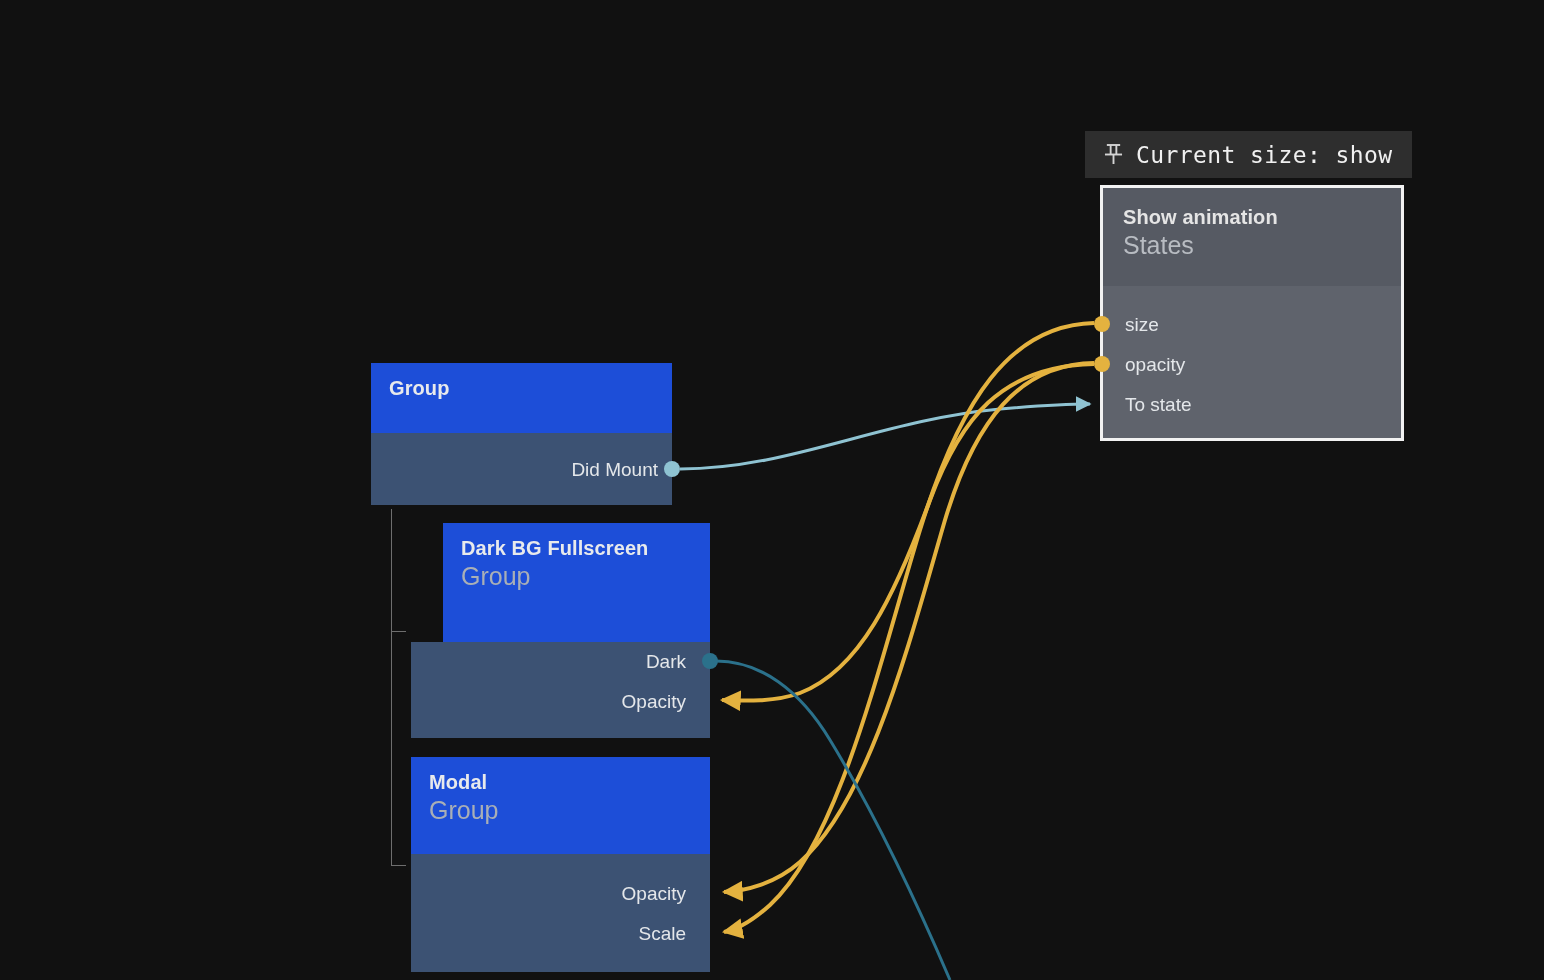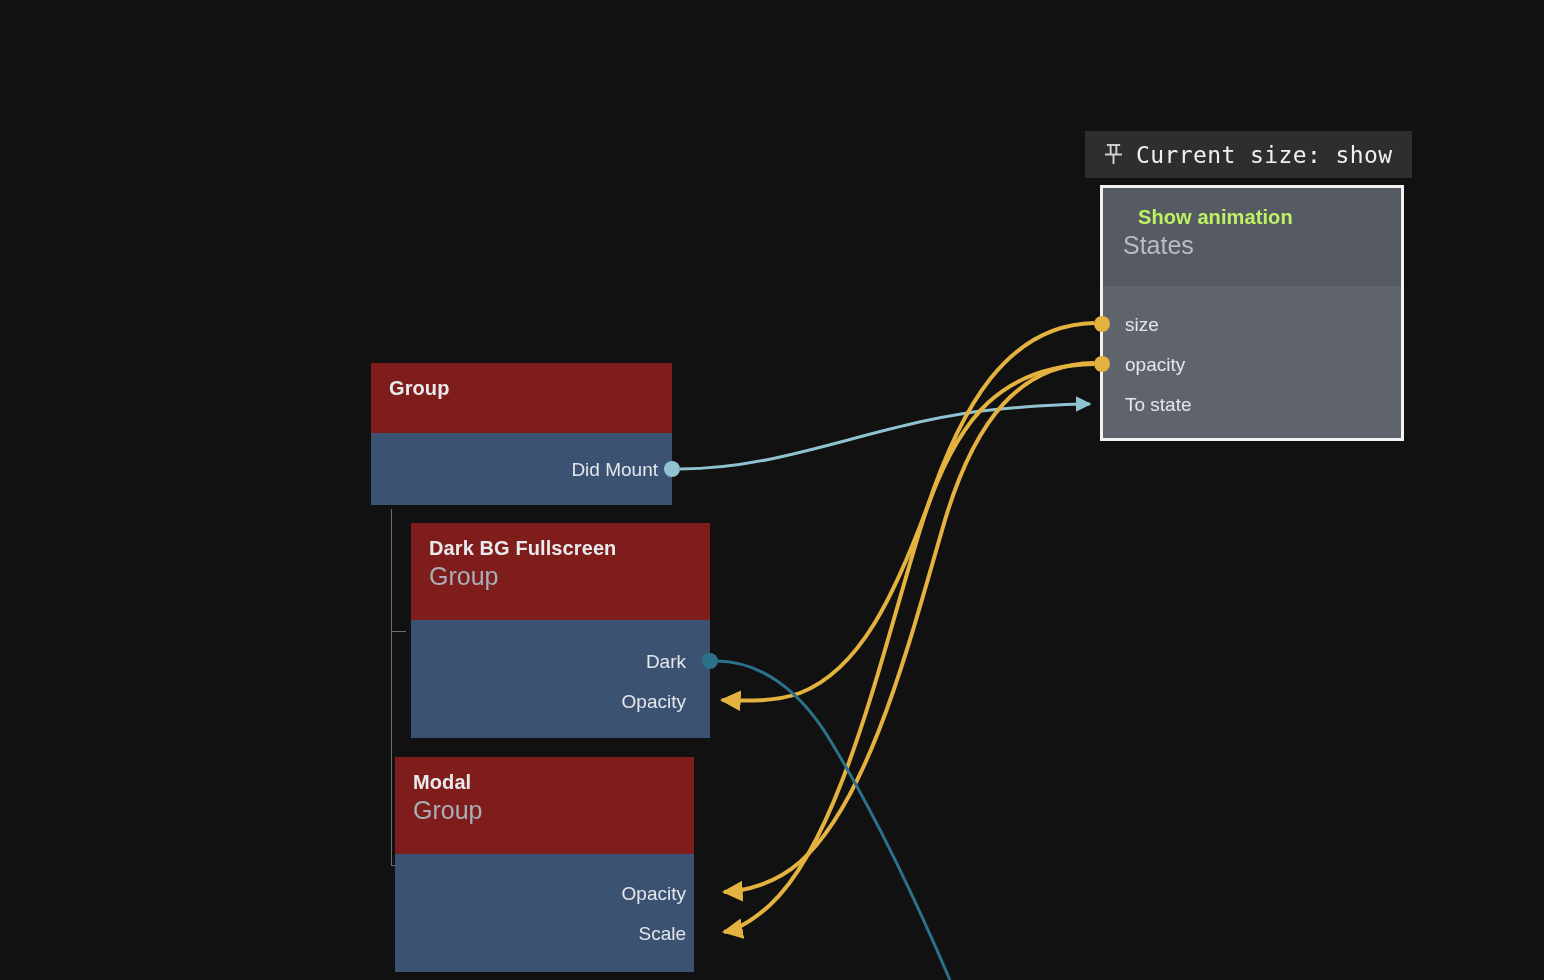--- a/index.html
+++ b/index.html
@@ -57,31 +57,31 @@
     font-size: 25px;
     font-weight: normal;
     color: #a9afb6;
     line-height: 1.22;
   }
   .node-body {
     position: relative;
   }
 
   
-  .node-blue .node-header { background: #7f1d1d; }
+  .node-blue .node-header { background: #1d4ed8; }
   .node-blue .node-body   { background: #3c5273; }
 
   
   .node-selected {
     border: 3px solid #f2f2f2;
     background: #5f636c;
   }
   .node-selected .node-header { background: #565a63; }
   .node-selected .node-body   { background: #5f636c; }
-  .node-selected .node-title  { color: #bef264; margin-left: 15px; }
+  .node-selected .node-title  { color: #e5e5e5; }
   .node-selected .node-subtitle { color: #b8bcc2; }
 
   
   .port-row {
     position: absolute;
     display: flex;
     align-items: center;
     height: 22px;
   }
   .port-row.out {
@@ -176,37 +176,37 @@
       </div>
     </div>
   </div>
 
   <div class="port-row out" style="left:370px; top:458px; width:300px; z-index:4;">
     <span class="port-label">Did Mount</span>
   </div>
   <div class="port-dot teal-light" style="left:664px; top:461px; z-index:4;"></div>
 
   <div class="node node-blue" style="left:411px; top:523px; width:299px; height:215px;">
-    <div class="node-header" style="height:97px;">
+    <div class="node-header" style="height:119px;margin-left:32px;">
       <div class="node-title">Dark BG Fullscreen</div>
       <div class="node-subtitle">Group</div>
     </div>
     <div class="node-body" style="height:118px;"></div>
   </div>
 
   <div class="port-row out" style="left:412px; top:650px; width:286px; z-index:4;">
     <span class="port-label">Dark</span>
   </div>
   <div class="port-dot teal-dark" style="left:702px; top:653px; z-index:4;"></div>
 
   <div class="port-row out" style="left:412px; top:690px; width:286px; z-index:4;">
     <span class="port-label">Opacity</span>
   </div>
 
-  <div class="node node-blue" style="left:395px; top:757px; width:299px; height:215px;">
+  <div class="node node-blue" style="left:411px; top:757px; width:299px; height:215px;">
     <div class="node-header" style="height:97px;">
       <div class="node-title">Modal</div>
       <div class="node-subtitle">Group</div>
     </div>
     <div class="node-body" style="height:118px;"></div>
   </div>
 
   <div class="port-row out" style="left:412px; top:882px; width:286px; z-index:4;">
     <span class="port-label">Opacity</span>
   </div>

